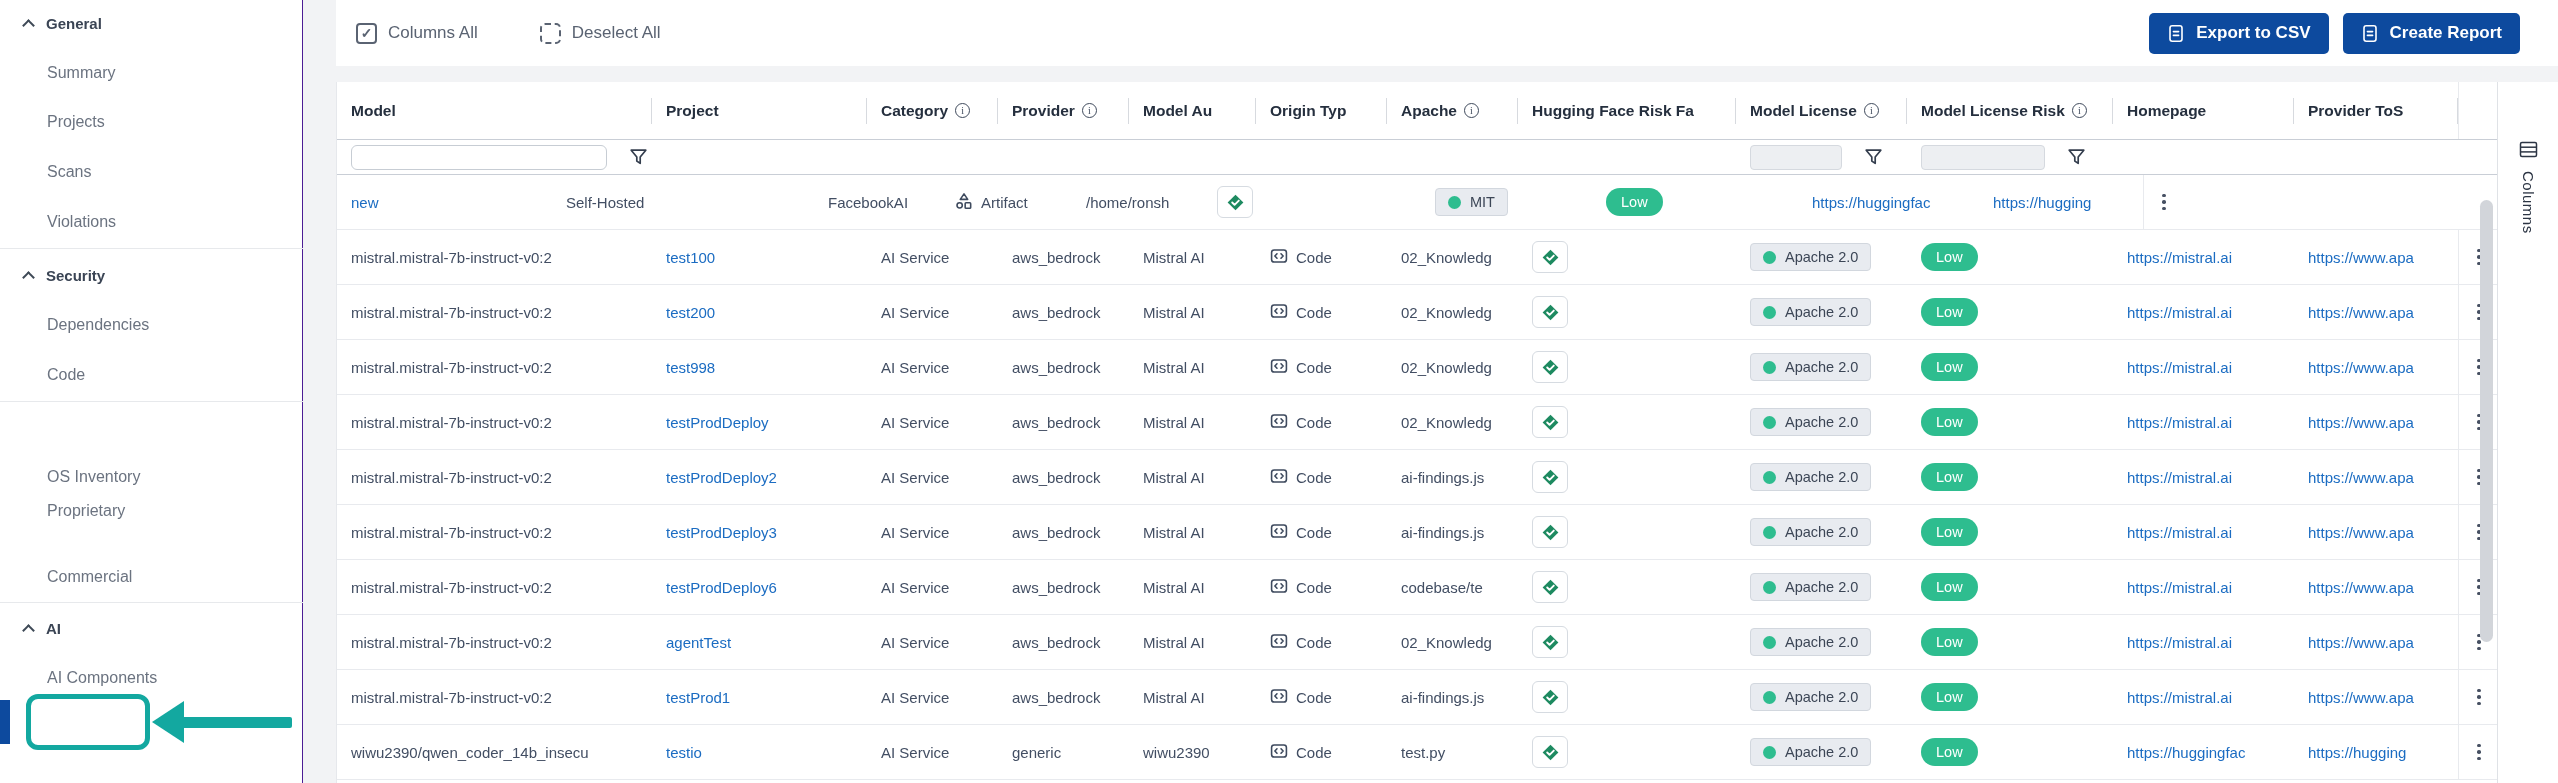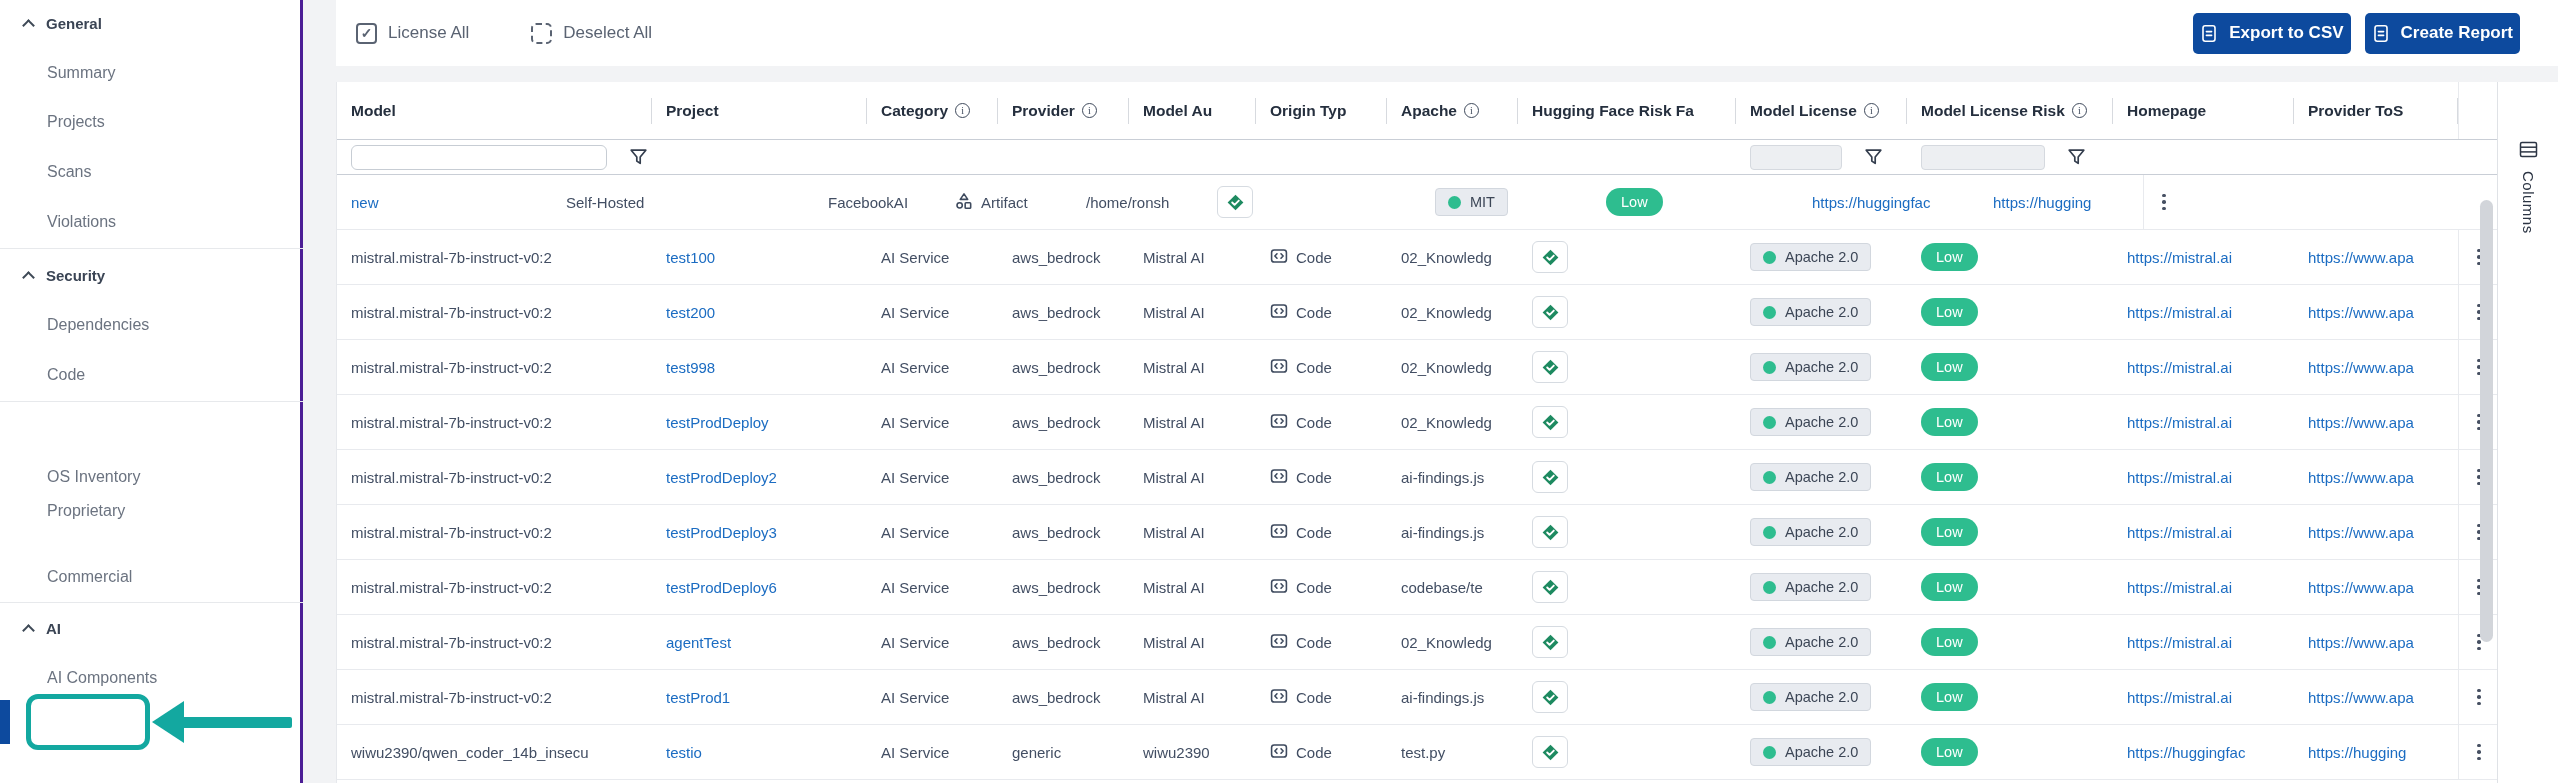--- a/index.html
+++ b/index.html
@@ -1,41 +1,41 @@
 <!DOCTYPE html>
 <html><head>
 <meta charset="utf-8">
 <style>
   *{box-sizing:border-box;margin:0;padding:0}
   html,body{width:2558px;height:783px;overflow:hidden}
   body{font-family:"Liberation Sans",sans-serif;background:#f2f3f5;position:relative}
 
   
-  .sidebar{position:absolute;left:0;top:0;width:303px;height:783px;background:#fff;border-right:3px solid #4c1d95;z-index:2}
+  .sidebar{position:absolute;left:0;top:0;width:303px;height:783px;background:#fff;border-right:1px solid #4c1d95;z-index:2}
   .side-entry{position:absolute;left:0;width:303px;height:34px;display:flex;align-items:center}
   .side-group{padding-left:24px;gap:13px;font-size:15px;font-weight:bold;color:#3a4454}
   .chev{width:9px;height:9px;border-top:2.5px solid #3e4956;border-left:2.5px solid #3e4956;transform:rotate(45deg);margin-top:5px;flex:none}
   .side-item{padding-left:47px;font-size:16px;color:#6b7380;cursor:pointer}
   .side-item.active{color:#17407f;font-weight:bold}
   .side-divider{position:absolute;left:0;width:303px;height:1px;background:#e7e9ec}
   .active-bar{position:absolute;left:0;top:700px;width:10px;height:44px;background:#0d4a9e}
   .annot-rect{position:absolute;left:26px;top:694px;width:124px;height:56px;border:5px solid #13a8a0;border-radius:12px;z-index:3;pointer-events:none}
   .annot-arrow{position:absolute;top:701px;left:152px;width:140px;height:42px;z-index:3;pointer-events:none}
   .annot-arrow .head{position:absolute;left:0;top:0;width:0;height:0;border-top:21px solid transparent;border-bottom:21px solid transparent;border-right:32px solid #13a8a0}
   .annot-arrow .shaft{position:absolute;left:30px;top:15.5px;width:110px;height:11px;background:#13a8a0;border-radius:2px}
 
   
   .toolbar{position:absolute;left:336px;top:0;width:2222px;height:66px;background:#fff;display:flex;align-items:center}
   .sel-group{display:flex;align-items:center;gap:11px;margin-left:20px;cursor:pointer}
   .sel-group .lbl{font-size:17px;color:#5a6372}
   .cb{width:21px;height:21px;border:2px solid #5a6372;border-radius:4px;display:flex;align-items:center;justify-content:center;font-size:14px;font-weight:bold;color:#5a6372}
   .cb-dash{width:21px;height:21px;border:2px dashed #5a6372;border-radius:5px}
   .desel{margin-left:62px}
   .btns{margin-left:auto;margin-right:38px;display:flex;gap:14px}
-  .btn{display:flex;align-items:center;gap:11px;background:#0d4a9e;color:#fff;font-size:17px;font-weight:600;height:41px;padding:0 7px;border-radius:5px;border:none;cursor:pointer;font-family:"Liberation Sans",sans-serif}
+  .btn{display:flex;align-items:center;gap:11px;background:#0d4a9e;color:#fff;font-size:17px;font-weight:600;height:41px;padding:0 18px;border-radius:5px;border:none;cursor:pointer;font-family:"Liberation Sans",sans-serif}
 
   
   .card{position:absolute;left:336px;top:82px;width:2161px;height:701px;background:#fff;border-left:1px solid #e6e8ec}
   .thead{display:flex;height:58px;border-bottom:1px solid #c9ced6}
   .hcell{display:flex;align-items:center;padding-left:14px;position:relative;font-size:15.5px;font-weight:bold;color:#252f3e;white-space:nowrap;overflow:hidden;flex:none}
   .hcell.divider::after{content:"";position:absolute;right:0;top:16px;height:26px;width:1px;background:#d7dadf}
   .inf{width:15px;height:15px;border:1px solid #3f4a5c;border-radius:50%;font-size:10px;font-weight:normal;display:inline-flex;align-items:center;justify-content:center;color:#3f4a5c;font-family:"Liberation Serif",serif;margin-left:7px;flex:none}
   .frow{display:flex;height:35px;border-bottom:1px solid #c9ced6;align-items:center}
   .fcell{display:flex;align-items:center;padding-left:14px;flex:none}
   .finput{height:25px;border:1px solid #c7cdd4;border-radius:6px;background:#fff;width:256px;outline:none;padding:0 8px;font-size:14px}
@@ -95,21 +95,21 @@
 
 <div class="annot-rect"></div>
 <div class="annot-arrow">
   <span class="head"></span>
   <span class="shaft"></span>
 </div>
 
 <div class="toolbar">
   <div class="sel-group">
     <span class="cb">✓</span>
-    <span class="lbl">License All</span>
+    <span class="lbl">Columns All</span>
   </div>
   <div class="sel-group desel">
     <span class="cb-dash"></span>
     <span class="lbl">Deselect All</span>
   </div>
   <div class="btns">
     <button class="btn">
       <svg width="18" height="19" viewBox="0 0 18 19" fill="none" stroke="#ffffff" stroke-width="1.6" stroke-linecap="round">
           <rect x="3" y="1.8" width="12" height="15.4" rx="2.2"></rect>
           <line x1="6.4" y1="7.6" x2="11.6" y2="7.6"></line>

